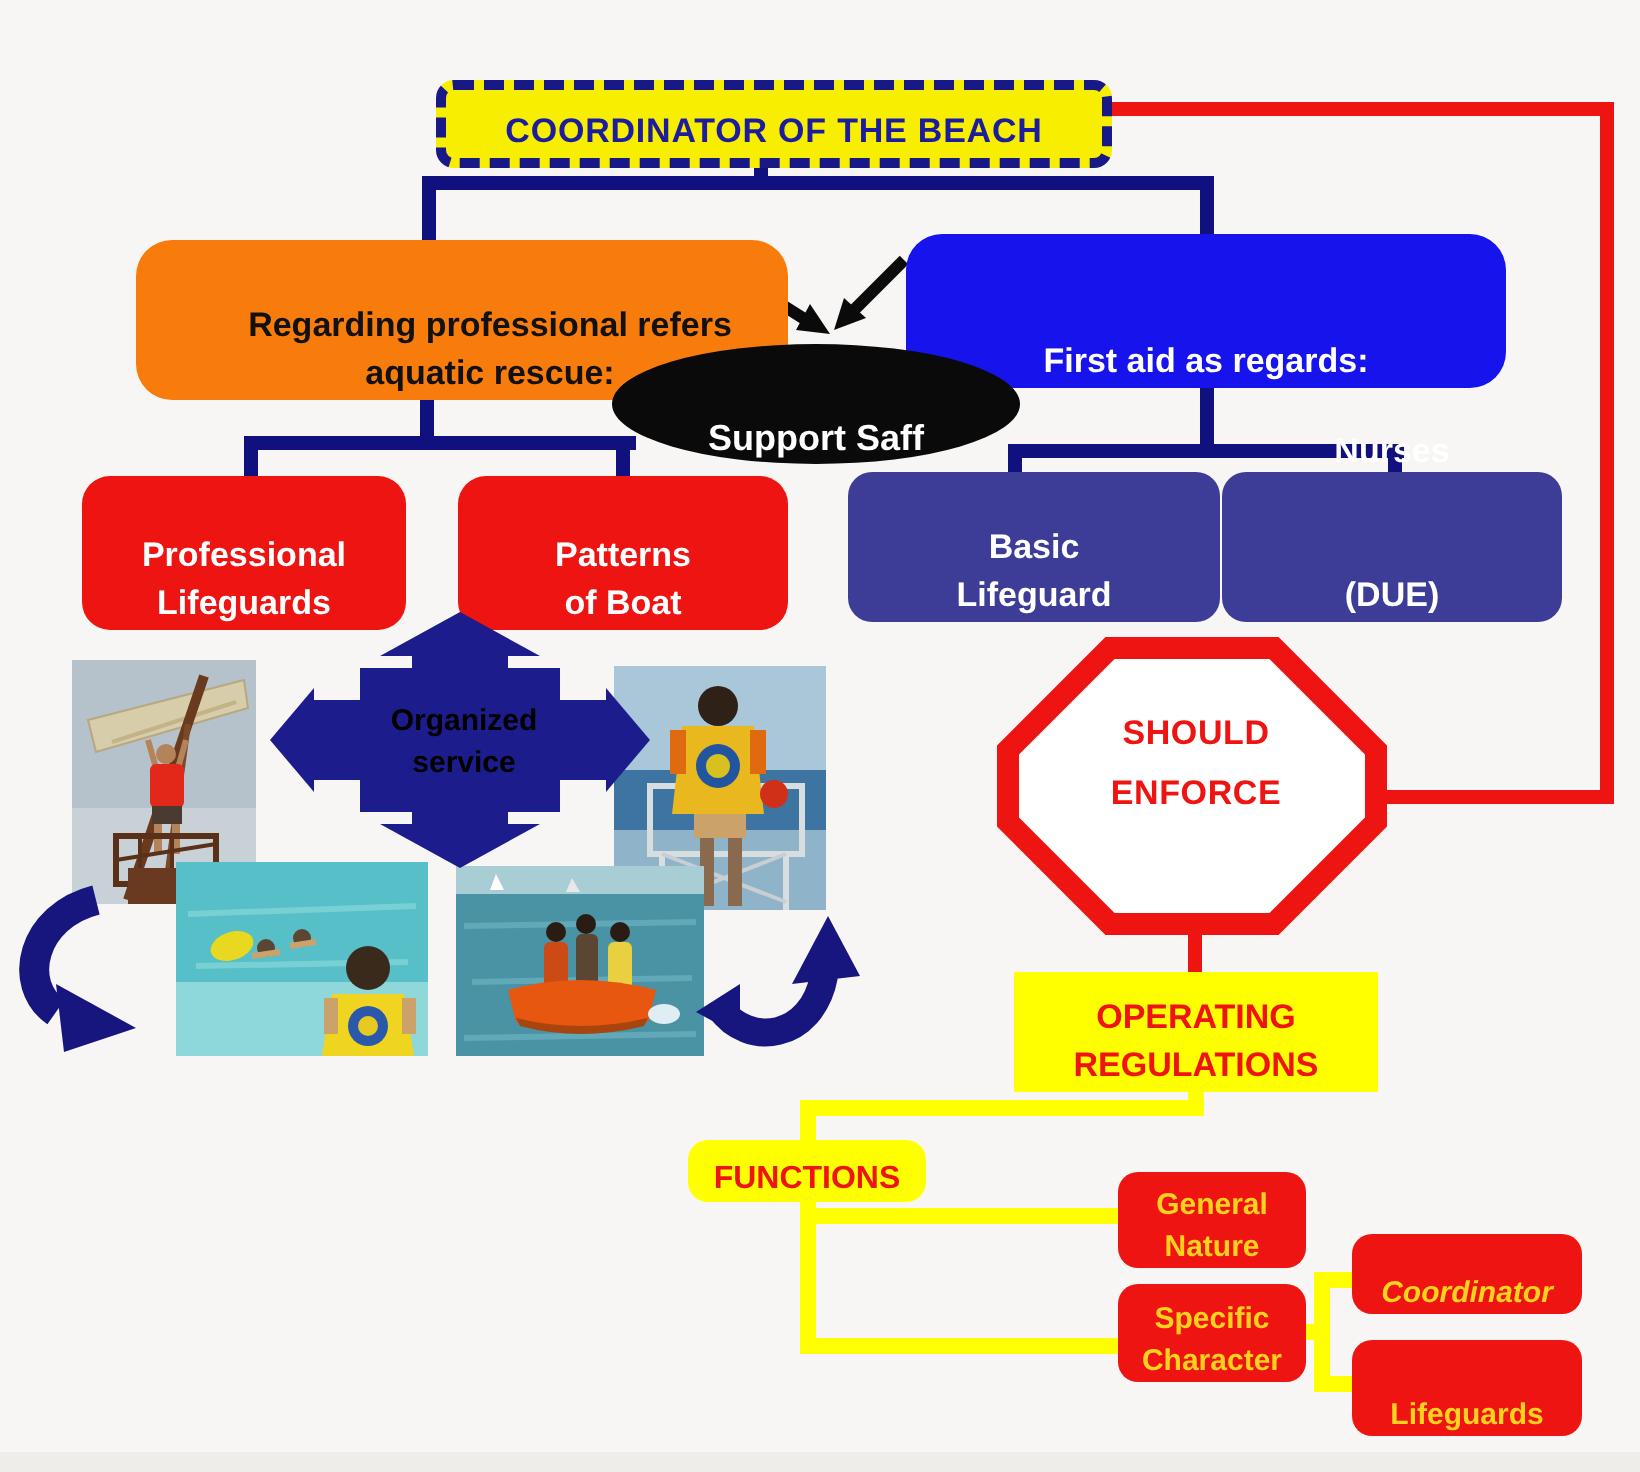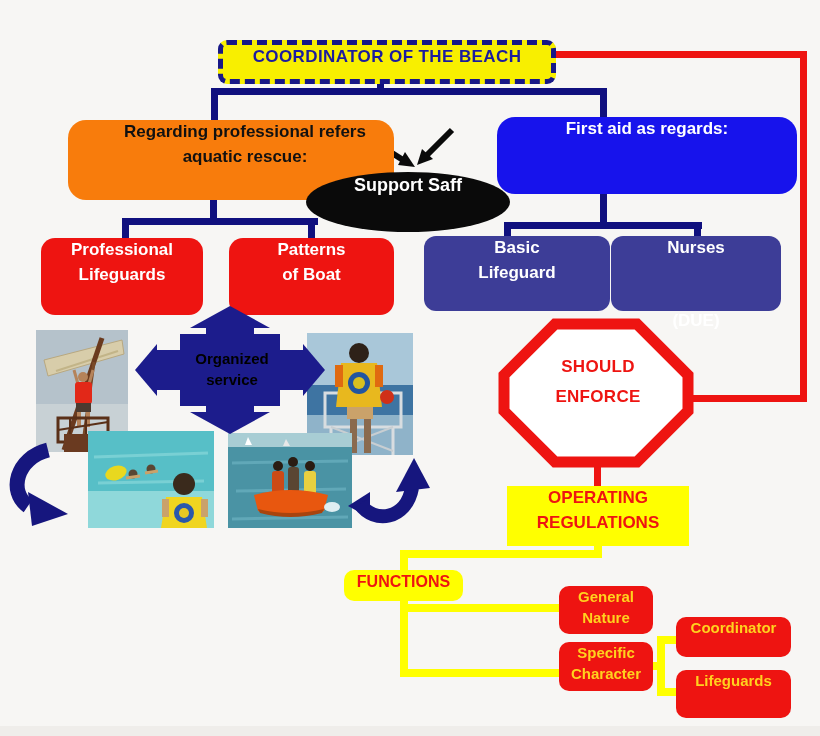--- a/index.html
+++ b/index.html
@@ -2,28 +2,28 @@
 <html><head>
 <meta charset="utf-8">
 <style>
   html,body{margin:0;padding:0;}
   body{background:#f7f6f4;font-family:"Liberation Sans",sans-serif;}
   #canvas{position:relative;width:820px;height:736px;background:#f7f6f4;overflow:hidden;}
   .line{position:absolute;}
   .navy{background:#10107e;}
   .redl{background:#ee1411;}
   .yell{background:#ffff00;}
-  .box{position:absolute;display:flex;flex-direction:column;align-items:center;justify-content:flex-start;
+  .box{position:absolute;display:flex;flex-direction:column;align-items:center;justify-content:flex-end;
        font-weight:bold;text-align:center;line-height:1.45;}
   .coordinator{left:218px;top:40px;width:328px;height:34px;background:#f8ef00;
        border:5px dashed #181887;border-radius:9px;color:#1c1c9e;font-size:17px;letter-spacing:.4px;}
   .orangebox{left:68px;top:120px;width:298px;height:80px;background:#f87c0c;border-radius:18px;
        color:#111;font-size:17px;padding-left:28px;}
   .bluebox{left:453px;top:117px;width:300px;height:77px;background:#1713ec;border-radius:18px;
-       color:#fff;font-size:17px;margin-left:44px;}
+       color:#fff;font-size:17px;}
   .ellipse{left:306px;top:172px;width:204px;height:60px;background:#0a0a0a;border-radius:50%;
        color:#fff;font-size:18px;}
   .redbox{background:#ee1411;border-radius:14px;color:#fff;font-size:17px;}
   .indigobox{background:#3d3d97;border-radius:12px;color:#fff;font-size:17px;}
   .crosslabel{left:168px;top:348px;width:128px;height:44px;color:#000000;font-size:15px;line-height:1.4;}
   .octtext{left:512px;top:352px;width:172px;color:#ee1411;font-size:17px;line-height:1.75;letter-spacing:.3px;}
   .opreg{left:507px;top:486px;width:182px;height:60px;background:#ffff00;color:#ee1411;font-size:17px;}
   .functions{left:344px;top:570px;width:119px;height:31px;background:#ffff00;border-radius:10px;
        color:#ee1411;font-size:16px;}
   .smallred{background:#ee1411;border-radius:10px;color:#ffd21e;font-size:15px;line-height:1.4;}
@@ -238,21 +238,21 @@
 
   <div class="box functions">
     <span>FUNCTIONS</span>
   </div>
 
   <div class="box smallred" style="left:559px;top:642px;width:94px;height:49px;">
     <span>Specific</span>
     <span>Character</span>
   </div>
 
-  <div class="box smallred" style="left:676px;top:617px;width:115px;height:40px;">
+  <div class="box smallred" style="left:676px;top:617px;width:115px;height:40px;font-style:italic;">
     <span>Coordinator</span>
   </div>
 
   <div class="box smallred" style="left:676px;top:670px;width:115px;height:48px;">
     <span>Lifeguards</span>
   </div>
 
   <div class="footer-strip"></div>
 </div>
 

